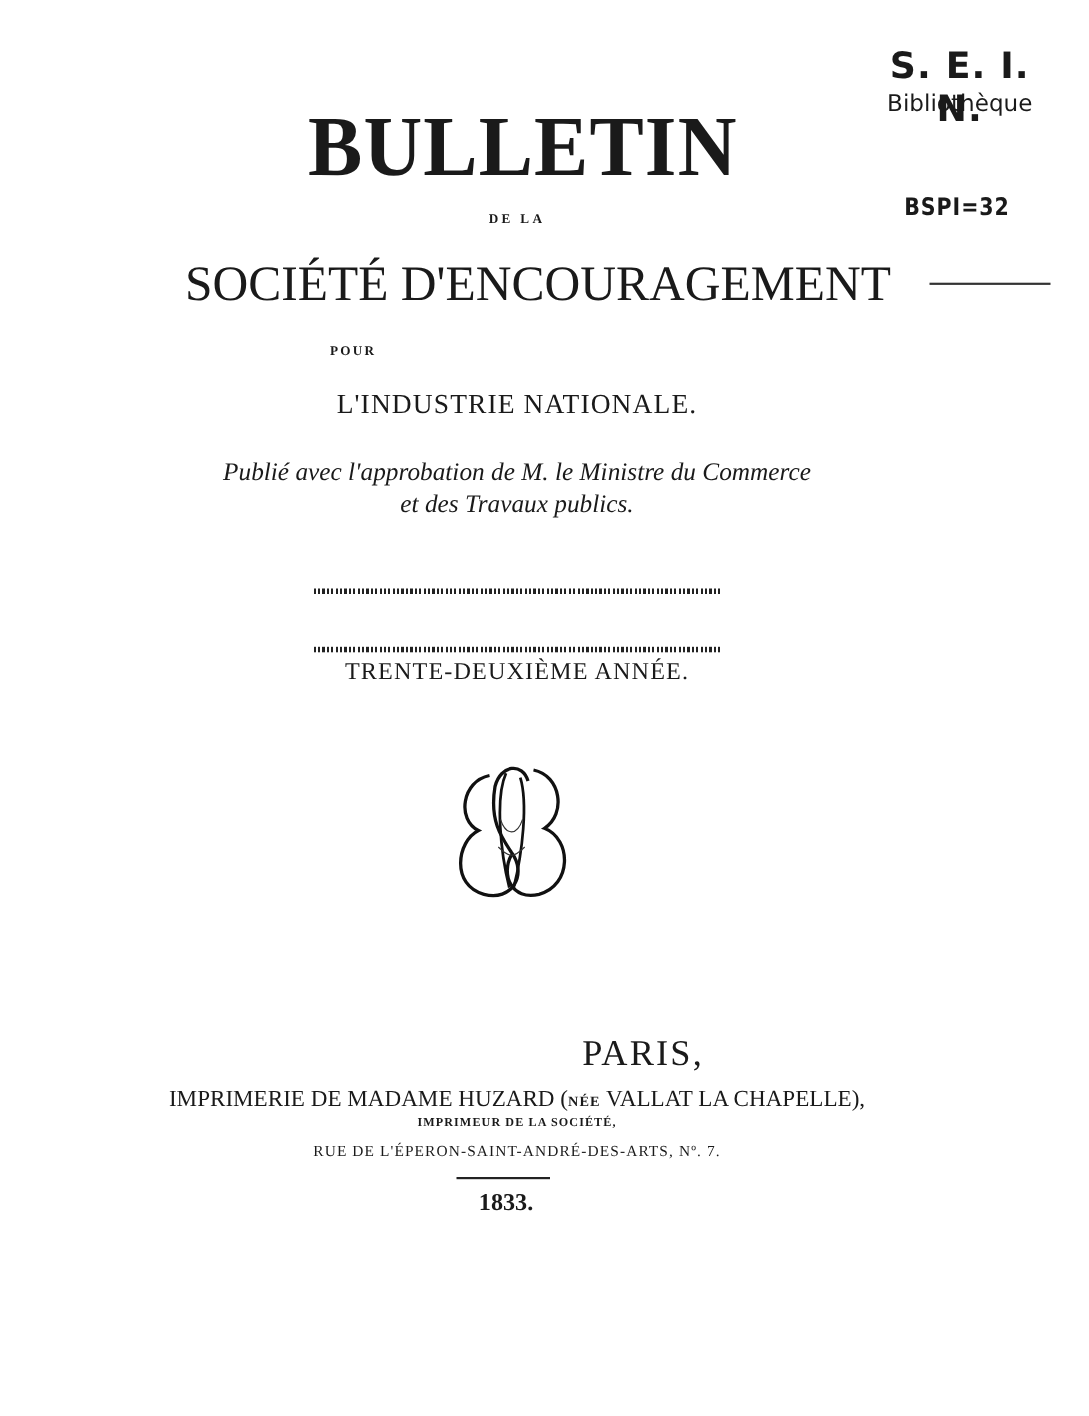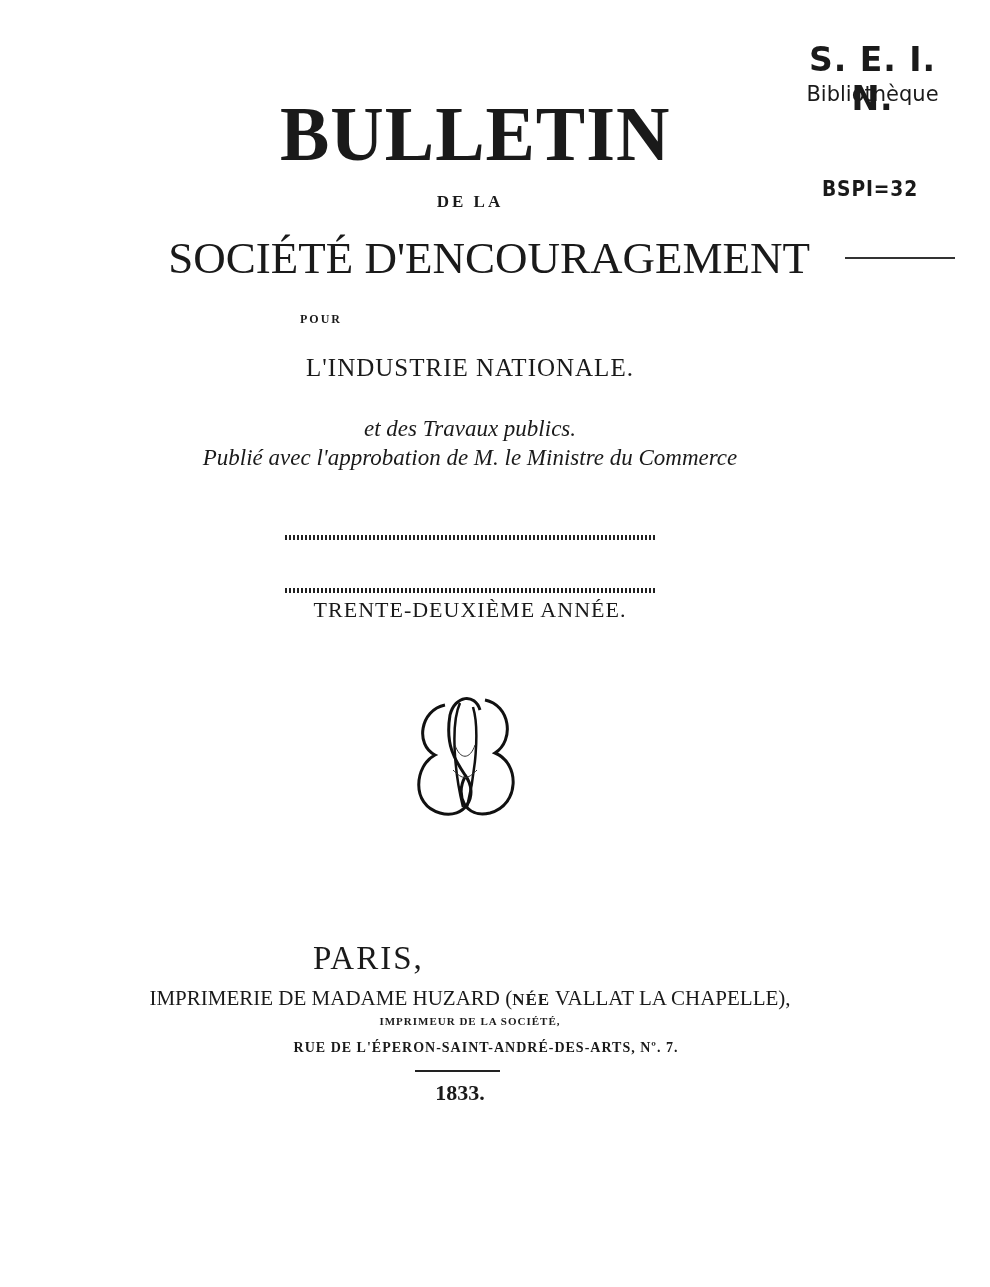--- a/index.html
+++ b/index.html
@@ -1,33 +1,33 @@
 <!DOCTYPE html>
 <html><head>
 <meta charset="utf-8">
 <style>
   html, body { margin:0; padding:0; }
   body { width:990px; height:1287px; background:#ffffff; position:relative; overflow:hidden;
          font-family:"Liberation Serif", "DejaVu Serif", serif; color:#1a1a1a; }
   .abs { position:absolute; }
   .t-bulletin { top:92px; left:280px; width:380px; text-align:center; font-size:74px; font-weight:bold; letter-spacing:1px; transform:scaleY(1.05); }
-  .t-dela { top:192px; font-size:17px; font-weight:bold; letter-spacing:3px; left:300px; width:340px; text-align:center; }
+  .t-dela { top:192px; font-size:12px; font-weight:bold; letter-spacing:3px; left:300px; width:340px; text-align:center; }
   .t-societe { top:232px; left:130px; width:680px; text-align:right; font-size:45px; letter-spacing:0px; }
   .t-pour { top:312px; left:300px; width:340px; font-size:12px; font-weight:bold; letter-spacing:2px; }
   .t-industrie { top:354px; left:200px; width:540px; text-align:center; font-size:25px; letter-spacing:1px; }
   .t-publie { top:414px; left:120px; width:700px; text-align:center; font-size:23px; font-style:italic; line-height:29px; }
   .wavy { left:285px; width:370px; height:5px;
           background: repeating-linear-gradient(90deg, #222 0 2px, transparent 2px 4px); }
   .t-annee { top:550px; left:285px; width:370px; text-align:center; font-size:22px; letter-spacing:1px;margin-top:47px; }
   .monogram { top:685px; left:405px; width:120px; height:140px; }
-  .t-paris { top:940px; left:313px; width:340px; text-align:left; font-size:33px; letter-spacing:2px; }
+  .t-paris { top:940px; left:300px; width:340px; text-align:right; font-size:33px; letter-spacing:2px; }
   .t-imprimerie { top:986px; left:120px; width:700px; text-align:center; font-size:21px; }
-  .t-imprimerie .sc { font-size:17px; font-weight:bold; letter-spacing:1px; }
+  .t-imprimerie .sc { font-size:13px; font-weight:bold; letter-spacing:1px; }
   .t-imprimeur { top:1015px; left:300px; width:340px; text-align:center; font-size:11px; font-weight:bold; letter-spacing:1px; }
-  .t-rue { top:1040px; left:216px; width:540px; text-align:center; font-size:14px; font-weight:bold; letter-spacing:1px; }
+  .t-rue { top:1040px; left:200px; width:540px; text-align:center; font-size:14px; font-weight:normal; letter-spacing:1px; }
   .rule-year { top:1070px; left:415px; width:85px; height:2px; background:#222; }
   .t-year { top:1080px; left:400px; width:120px; text-align:center; font-size:22px; font-weight:bold; }
   .stamp-sein { top:40px; left:785px; width:175px; text-align:center; font-family:"DejaVu Sans", sans-serif; font-weight:bold; font-size:33px; letter-spacing:1px; }
   .stamp-biblio { top:82px; left:785px; width:175px; text-align:center; font-family:"DejaVu Sans", sans-serif; font-weight:normal; font-size:21px; }
   .stamp-code { top:176px; left:810px; width:120px; text-align:center; font-family:"DejaVu Sans", sans-serif; font-weight:bold; font-size:22px; letter-spacing:1px; transform:scaleX(0.85); }
   .margin-rule { top:257px; left:845px; width:110px; height:2px; background:#333; }
 </style>
 </head>
 <body>
 
@@ -35,22 +35,22 @@
 <div class="abs stamp-biblio">Bibliothèque</div>
 <div class="abs stamp-code">BSPI=32</div>
 <div class="abs margin-rule"></div>
 
 <div class="abs t-bulletin">BULLETIN</div>
 <div class="abs t-dela">DE LA</div>
 <div class="abs t-societe">SOCIÉTÉ D'ENCOURAGEMENT</div>
 <div class="abs t-pour">POUR</div>
 <div class="abs t-industrie">L'INDUSTRIE NATIONALE.</div>
 <div class="abs t-publie">
+  <div>Publié avec l'approbation de M. le Ministre du Commerce</div>
   <div>et des Travaux publics.</div>
-  <div>Publié avec l'approbation de M. le Ministre du Commerce</div>
 </div>
 
 <div class="abs wavy" style="top:535px;"></div>
 <div class="abs t-annee">TRENTE-DEUXIÈME ANNÉE.</div>
 <div class="abs wavy" style="top:588px;"></div>
 
 <svg class="abs monogram" viewBox="0 0 120 140">
   <g fill="none" stroke="#111" stroke-width="3">
     <path d="M40 20 C15 25 10 60 30 70 C10 80 5 120 35 128 C60 135 75 110 60 90 C50 75 40 60 45 30 C50 10 70 8 75 25"></path>
     <path d="M80 15 C105 20 110 55 90 68 C115 78 115 120 85 128 C60 134 50 110 60 92"></path>

